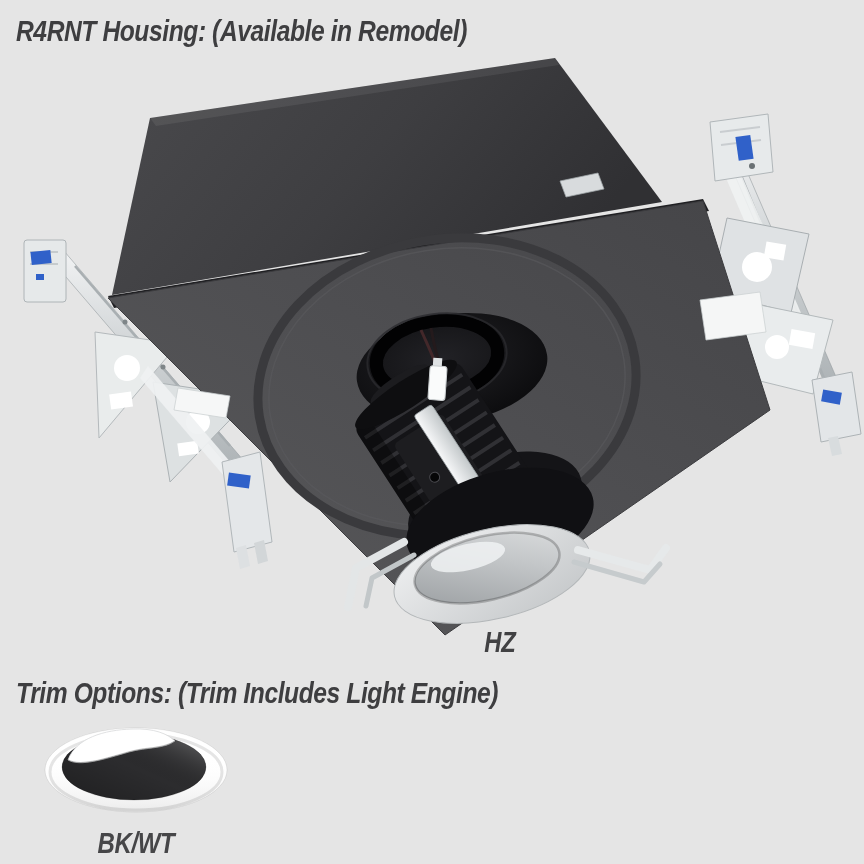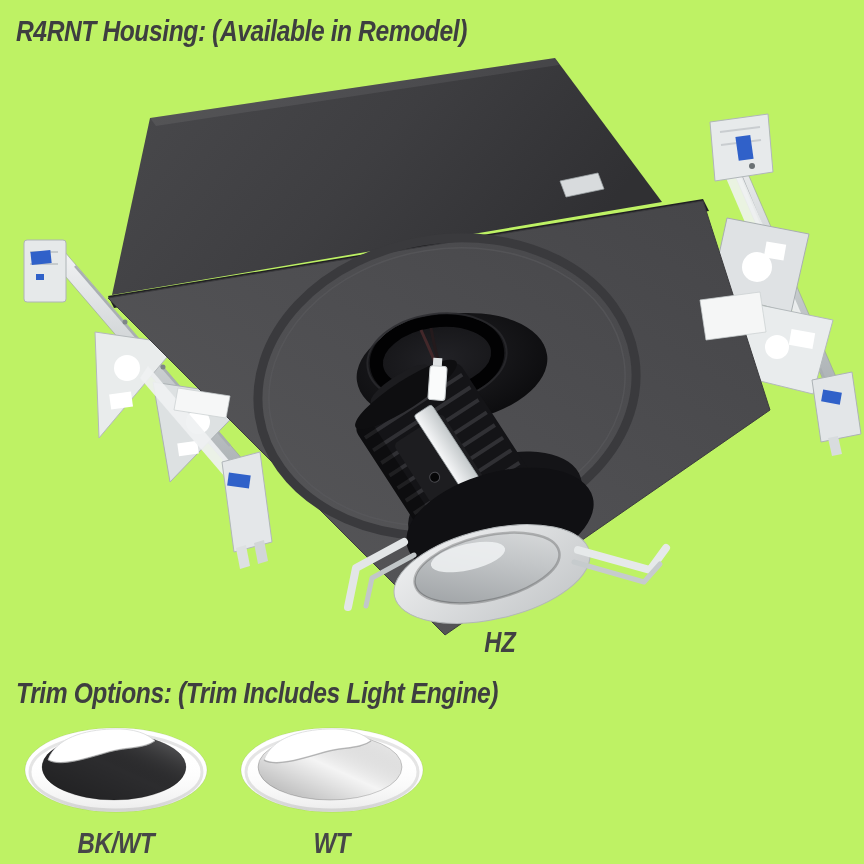--- a/index.html
+++ b/index.html
@@ -1,27 +1,27 @@
 <!DOCTYPE html>
 <html><head>
 <meta charset="utf-8">
 <style>
   html,body{margin:0;padding:0;background:#ffffff;}
-  .page{position:relative;width:864px;height:864px;background:#bef264;overflow:hidden;
+  .page{position:relative;width:864px;height:864px;background:#e5e5e5;overflow:hidden;
         font-family:"Liberation Sans",sans-serif;}
   .heading{position:absolute;left:16px;white-space:nowrap;
            font:italic 700 30px "Liberation Sans",sans-serif;color:#3e3e40;
            letter-spacing:-0.5px;transform:scaleX(.82);transform-origin:0 50%;}
   #heading-housing{top:14px;}
   #heading-trims{top:676px;}
   .product-svg{position:absolute;left:0;top:50px;width:864px;height:590px;}
   .hz-label{position:absolute;left:420px;top:626px;width:160px;text-align:center;
             font:italic 700 29px "Liberation Sans",sans-serif;color:#414143;
             transform:scaleX(.82);}
-  .trim-row{position:absolute;left:8px;top:720px;width:728px;display:flex;}
+  .trim-row{position:absolute;left:0;top:720px;width:728px;display:flex;padding-left:28px;}
   .trim-cell{width:216px;display:flex;flex-direction:column;align-items:center;}
   .trim-cell svg{display:block;width:216px;height:104px;}
   .trim-label{margin-top:2px;font:italic 700 30px "Liberation Sans",sans-serif;
               color:#464648;letter-spacing:-0.5px;transform:scaleX(.8);white-space:nowrap;}
   .defs-holder{position:absolute;width:0;height:0;}
 </style>
 </head>
 <body>
 
 <div class="page">
@@ -194,30 +194,17 @@
         <ellipse cx="108" cy="52" rx="86" ry="38" fill="none" stroke="rgba(0,0,0,0.10)" stroke-width="3"></ellipse>
         <ellipse cx="106" cy="47" rx="72" ry="33" fill="#2c2c2e"></ellipse>
         <ellipse cx="106" cy="47" rx="72" ry="33" fill="url(#tConeShade)"></ellipse>
         <ellipse cx="106" cy="47" rx="72" ry="33" fill="none" stroke="rgba(0,0,0,0.18)"></ellipse>
         <path d="M40,40 C48,18 76,10 104,9 C126,8 140,14 147,21 C136,29 119,27 101,32 C77,39 52,47 40,40 Z" fill="#ffffff" stroke="#d5d7d8" stroke-width="0.75"></path>
         <path d="M147,21 C136,29 119,27 101,32 C77,39 52,47 40,40" fill="none" stroke="rgba(0,0,0,0.2)" stroke-width="1.5"></path>
       </svg>
       <div class="trim-label">BK/WT</div>
     </div>
 
-    <div class="trim-cell">
-      <svg viewBox="0 0 216 104">
-        <ellipse cx="108" cy="50" rx="91" ry="42" stroke="rgba(0,0,0,0.08)" fill="#ffffff"></ellipse>
-        <ellipse cx="108" cy="50" rx="91" ry="42" fill="url(#tFlangeShade)"></ellipse>
-        <ellipse cx="108" cy="52" rx="86" ry="38" fill="none" stroke="rgba(0,0,0,0.10)" stroke-width="3"></ellipse>
-        <ellipse cx="106" cy="47" rx="72" ry="33" fill="#f4f4f4"></ellipse>
-        <ellipse cx="106" cy="47" rx="72" ry="33" fill="url(#tConeShade)"></ellipse>
-        <ellipse cx="106" cy="47" rx="72" ry="33" fill="none" stroke="rgba(0,0,0,0.18)"></ellipse>
-        <path d="M40,40 C48,18 76,10 104,9 C126,8 140,14 147,21 C136,29 119,27 101,32 C77,39 52,47 40,40 Z" fill="#ffffff" stroke="#d5d7d8" stroke-width="0.75"></path>
-        <path d="M147,21 C136,29 119,27 101,32 C77,39 52,47 40,40" fill="none" stroke="rgba(0,0,0,0.2)" stroke-width="1.5"></path>
-      </svg>
-      <div class="trim-label">WT</div>
-    </div>
 
 
 
   </div>
 </div>
 
 </body></html>

